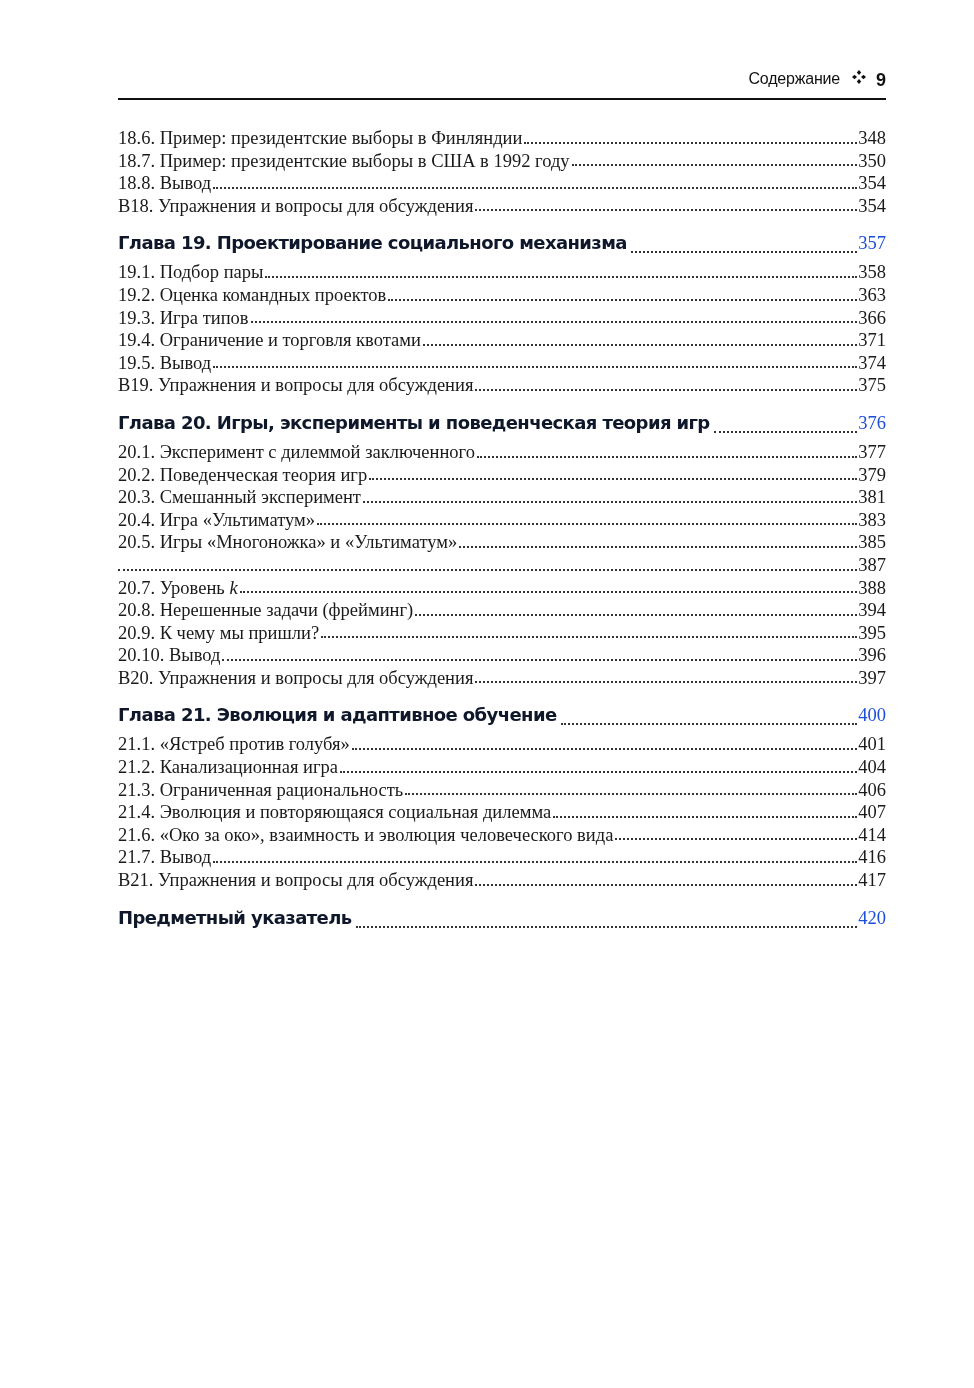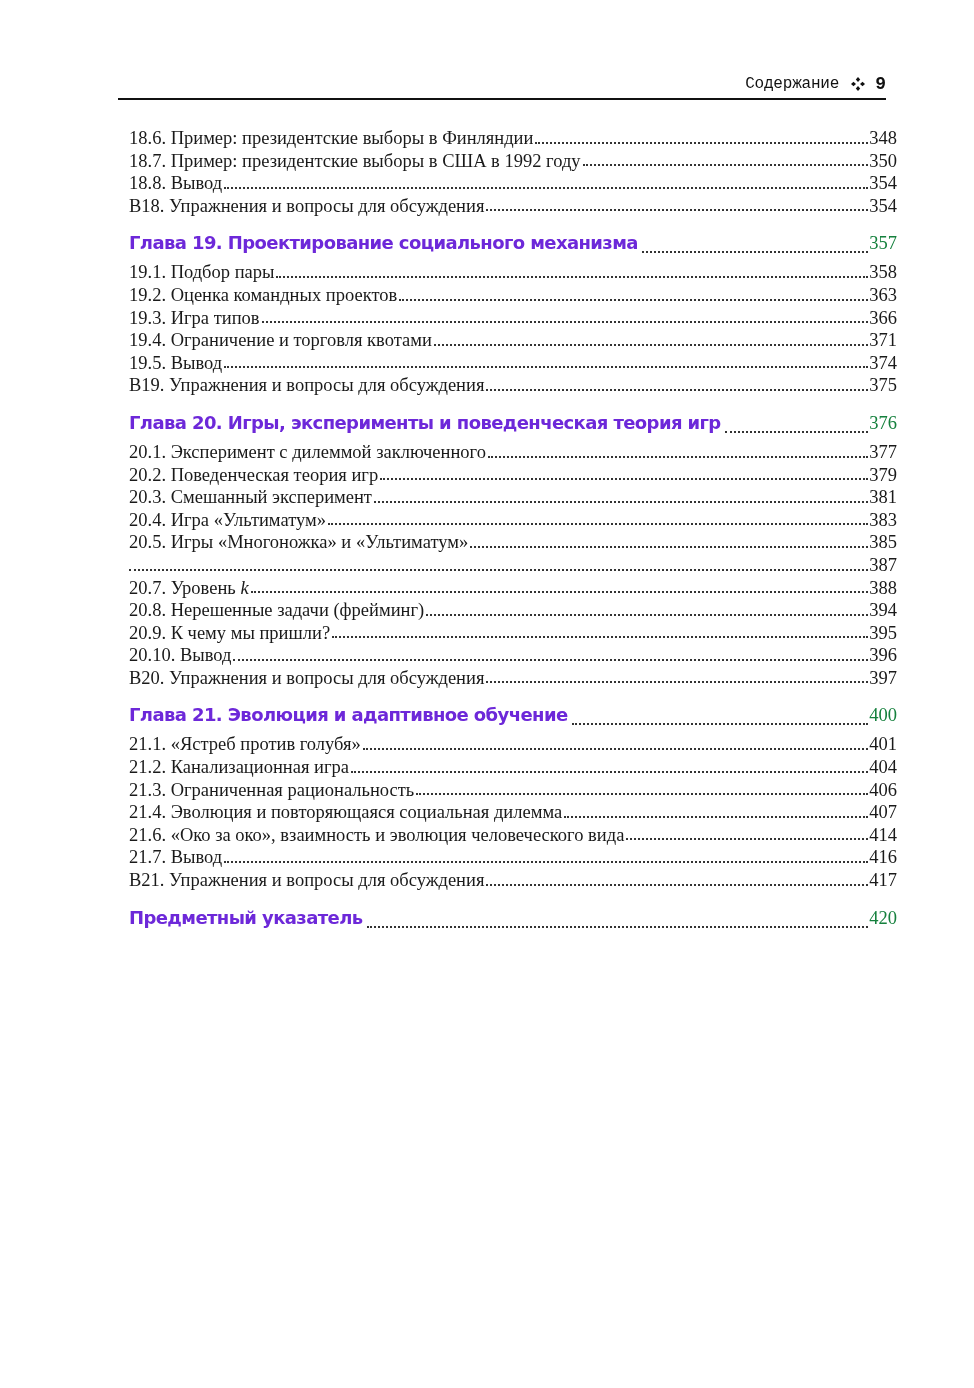--- a/index.html
+++ b/index.html
@@ -16,22 +16,22 @@
     }
     .header {
       position: absolute;
       left: 118px;
       top: 70px;
       width: 768px;
       height: 28px;
       border-bottom: 2px solid #111111;
       display: flex;
       justify-content: flex-end;
-      align-items: center;
-      font-family: Liberation Mono, monospace;
+      align-items: flex-start;
+      font-family: Liberation Sans, sans-serif;
     }
     .header-title {
       font-size: 16px;
       color: #111;
       letter-spacing: -0.2px;
     }
     .header-ornament {
       display: inline-block;
       width: 14px;
       height: 14px;
@@ -39,21 +39,21 @@
       position: relative;
     }
     .header-ornament svg { display: block; }
     .header-page {
       font-size: 18px;
       font-weight: bold;
       color: #111;
     }
     .toc {
       position: absolute;
-      left: 129px;
+      left: 118px;
       top: 128px;
       width: 768px;
     }
     .entry {
       display: flex;
       align-items: baseline;
       height: 22.6px;
       font-family: "Liberation Serif", serif;
       font-size: 18.5px;
       color: #1a1a1a;
@@ -84,36 +84,36 @@
       margin-top: 14px;
       margin-bottom: 2px;
       white-space: nowrap;
     }
     .chapter .label {
       flex: 0 0 auto;
       font-family: "DejaVu Sans", sans-serif;
       font-weight: bold;
       font-size: 18px;
       letter-spacing: -0.6px;
-      color: #6d28d9;
+      color: #0f172a;
       padding-right: 4px;
     }
     .chapter .leader {
       flex: 1 1 auto;
       border-bottom: 2px dotted #333;
       height: 0;
       align-self: flex-end;
       position: relative;
       top: -7px;
     }
     .chapter .page {
       flex: 0 0 auto;
       font-family: "Liberation Serif", serif;
       font-size: 18.5px;
-      color: #15803d;
+      color: #1d4ed8;
       padding-left: 1px;
     }
     .ital { font-style: italic; }
   </style>
 </head>
 <body>
 
 <div class="header">
   <span class="header-title">Содержание</span>
   <span class="header-ornament">

